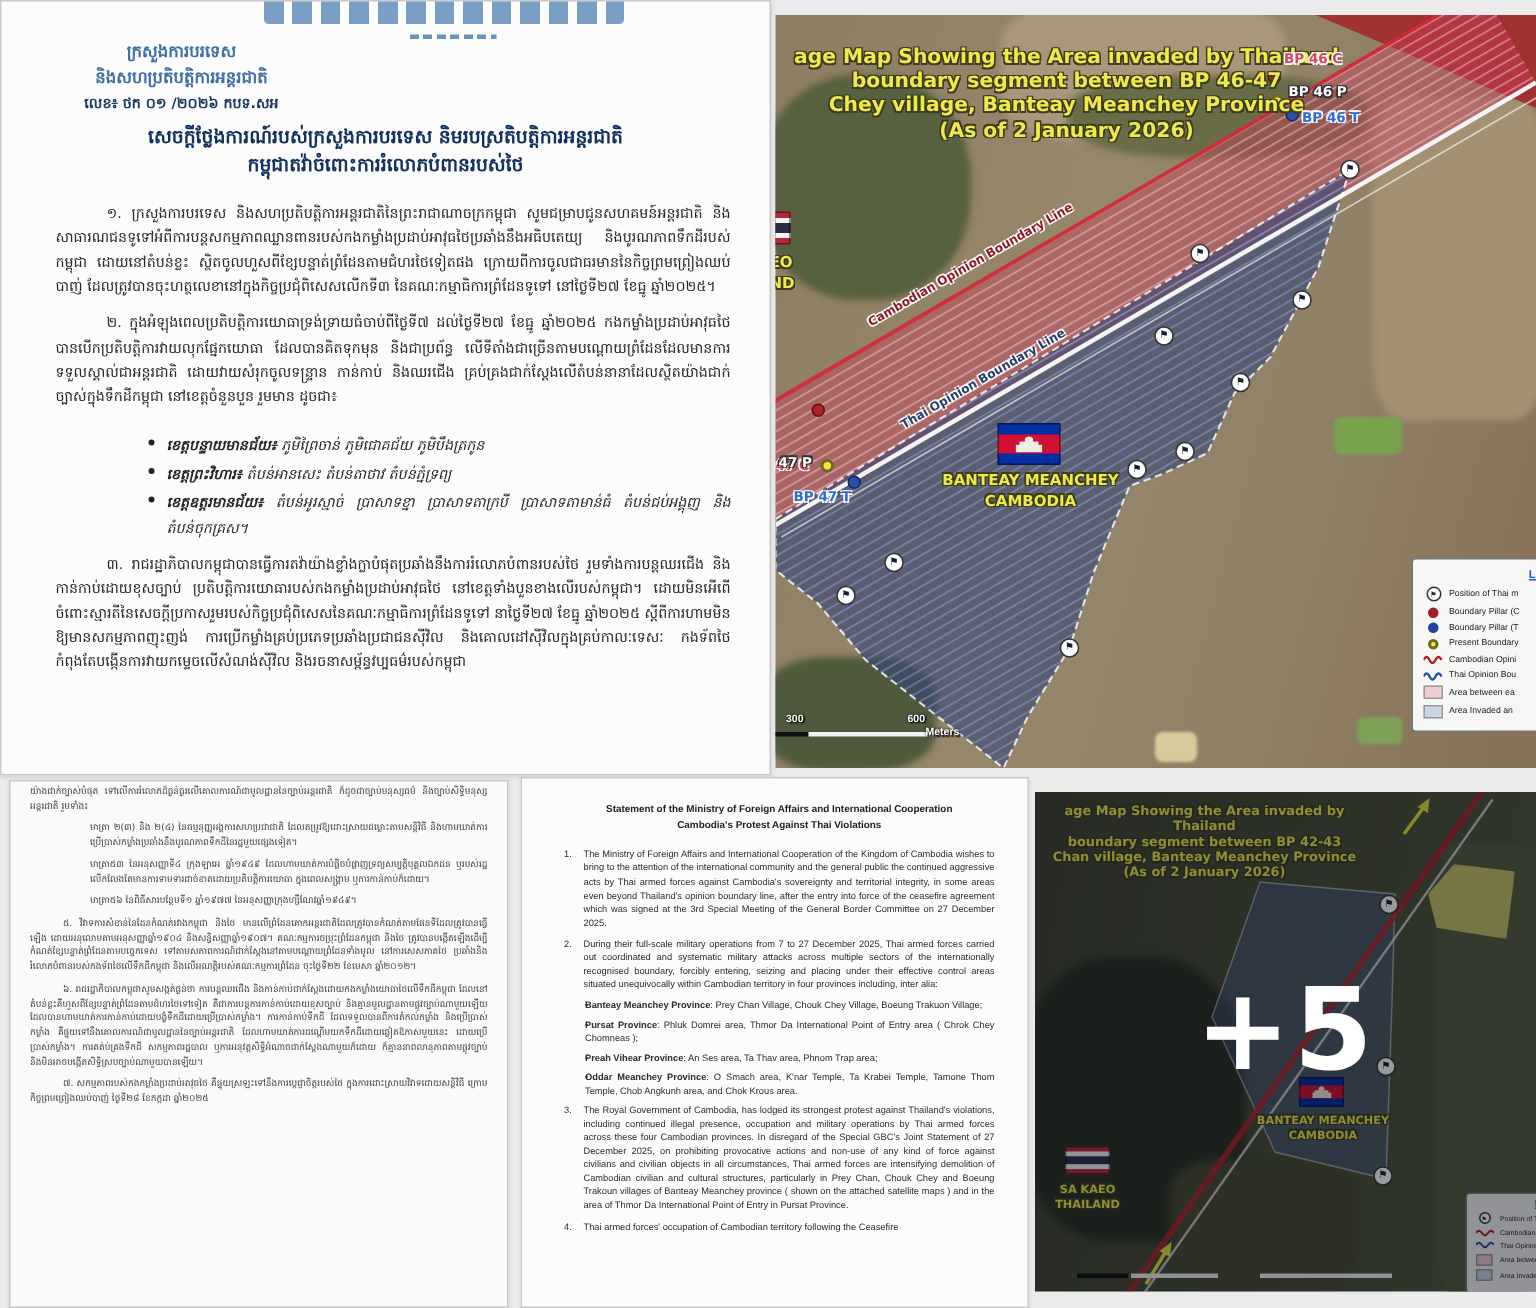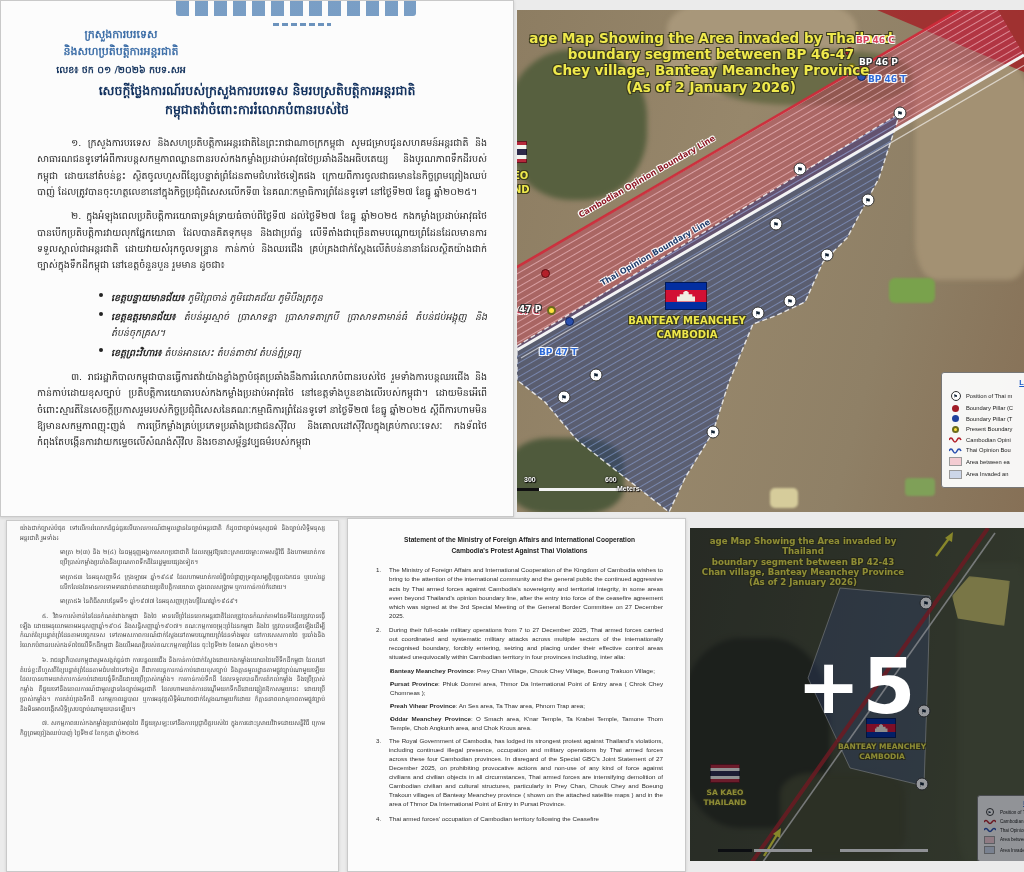--- a/index.html
+++ b/index.html
@@ -117,22 +117,22 @@
     </div>
     <div class="doc1-title">
       <div>សេចក្តីថ្លែងការណ៍របស់ក្រសួងការបរទេស និមរបស្រតិបត្តិការអន្តរជាតិ</div>
       <div>កម្ពុជាតវ៉ាចំពោះការរំលោភបំពានរបស់ថៃ</div>
     </div>
     <div class="doc1-body">
       <p>១. ក្រសួងការបរទេស និងសហប្រតិបត្តិការអន្តរជាតិនៃព្រះរាជាណាចក្រកម្ពុជា សូមជម្រាបជូនសហគមន៍អន្តរជាតិ និងសាធារណជនទូទៅអំពីការបន្តសកម្មភាពឈ្លានពានរបស់កងកម្លាំងប្រដាប់អាវុធថៃប្រឆាំងនឹងអធិបតេយ្យ និងបូរណភាពទឹកដីរបស់កម្ពុជា ដោយនៅតំបន់ខ្លះ ស្ថិតចូលហួសពីខ្សែបន្ទាត់ព្រំដែនតាមជំហរថៃទៀតផង ក្រោយពីការចូលជាធរមាននៃកិច្ចព្រមព្រៀងឈប់បាញ់ ដែលត្រូវបានចុះហត្ថលេខានៅក្នុងកិច្ចប្រជុំពិសេសលើកទី៣ នៃគណៈកម្មាធិការព្រំដែនទូទៅ នៅថ្ងៃទី២៧ ខែធ្នូ ឆ្នាំ២០២៥។</p>
       <p>២. ក្នុងអំឡុងពេលប្រតិបត្តិការយោធាទ្រង់ទ្រាយធំចាប់ពីថ្ងៃទី៧ ដល់ថ្ងៃទី២៧ ខែធ្នូ ឆ្នាំ២០២៥ កងកម្លាំងប្រដាប់អាវុធថៃបានបើកប្រតិបត្តិការវាយលុកផ្នែកយោធា ដែលបានគិតទុកមុន និងជាប្រព័ន្ធ លើទីតាំងជាច្រើនតាមបណ្តោយព្រំដែនដែលមានការទទួលស្គាល់ជាអន្តរជាតិ ដោយវាយសំរុកចូលទន្ទ្រាន កាន់កាប់ និងឈរជើង គ្រប់គ្រងជាក់ស្តែងលើតំបន់នានាដែលស្ថិតយ៉ាងជាក់ច្បាស់ក្នុងទឹកដីកម្ពុជា នៅខេត្តចំនួនបួន រួមមាន ដូចជា៖</p>
       <ul class="kh-list">
         <li><span class="bdot"></span><b>ខេត្តបន្ទាយមានជ័យ៖</b><span> ភូមិព្រៃចាន់ ភូមិជោគជ័យ ភូមិបឹងត្រកូន</span></li>
+        <li><span class="bdot"></span><b>ខេត្តព្រះវិហារ៖</b><span> តំបន់អានសេះ តំបន់តាថាវ តំបន់ភ្នំទ្រព្យ</span></li>
         <li><span class="bdot"></span><b>ខេត្តឧត្តរមានជ័យ៖</b><span> តំបន់អូរស្មាច់ ប្រាសាទខ្នា ប្រាសាទតាក្របី ប្រាសាទតាមាន់ធំ តំបន់ជប់អង្គុញ និងតំបន់ចុកគ្រស។</span></li>
-        <li><span class="bdot"></span><b>ខេត្តព្រះវិហារ៖</b><span> តំបន់អានសេះ តំបន់តាថាវ តំបន់ភ្នំទ្រព្យ</span></li>
       </ul>
       <p>៣. រាជរដ្ឋាភិបាលកម្ពុជាបានធ្វើការតវ៉ាយ៉ាងខ្លាំងក្លាបំផុតប្រឆាំងនឹងការរំលោភបំពានរបស់ថៃ រួមទាំងការបន្តឈរជើង និងកាន់កាប់ដោយខុសច្បាប់ ប្រតិបត្តិការយោធារបស់កងកម្លាំងប្រដាប់អាវុធថៃ នៅខេត្តទាំងបួនខាងលើរបស់កម្ពុជា។ ដោយមិនអើពើចំពោះស្មារតីនៃសេចក្តីប្រកាសរួមរបស់កិច្ចប្រជុំពិសេសនៃគណៈកម្មាធិការព្រំដែនទូទៅ នាថ្ងៃទី២៧ ខែធ្នូ ឆ្នាំ២០២៥ ស្តីពីការហាមមិនឱ្យមានសកម្មភាពញុះញង់ ការប្រើកម្លាំងគ្រប់ប្រភេទប្រឆាំងប្រជាជនស៊ីវិល និងគោលដៅស៊ីវិលក្នុងគ្រប់កាលៈទេសៈ កងទ័ពថៃកំពុងតែបង្កើនការវាយកម្ទេចលើសំណង់ស៊ីវិល និងរចនាសម្ព័ន្ធវប្បធម៌របស់កម្ពុជា</p>
     </div>
   </div>
 
   <div class="map" id="map1">
 
     <div class="patch" style="left:-10px;top:40px;width:140px;height:150px;background:#57603f;border-radius:45%;"></div>
     <div class="patch" style="left:150px;top:-10px;width:190px;height:95px;background:#a8977a;border-radius:30%;"></div>
     <div class="patch" style="left:195px;top:40px;width:200px;height:55px;background:#6a6b47;border-radius:40%;"></div>
@@ -177,21 +177,21 @@
     <span class="dot dot-y" style="left:330px;top:53px;"></span>
     <div class="mt bp bp-p" style="left:342px;top:47px;">BP 46 P</div>
     <span class="dot dot-b" style="left:340px;top:62px;"></span>
     <div class="mt bp bp-t outline-light" style="left:351px;top:64px;">BP 46 T</div>
 
     <div class="mt bp bp-c outline-light" style="left:0px;top:256px;margin-top:40px;">47 C</div>
     <span class="dot dot-r" style="left:24px;top:259px;"></span>
     <div class="mt bp bp-p" style="left:2px;top:294px;">47 P</div>
     <span class="dot dot-y" style="left:30px;top:296px;"></span>
     <span class="dot dot-b" style="left:48px;top:307px;"></span>
-    <div class="mt bp bp-t outline-light" style="left:22px;top:317px;margin-top:20px;">BP 47 T</div>
+    <div class="mt bp bp-t outline-light" style="left:12px;top:317px;">BP 47 T</div>
 
     <div class="flag flag-th" style="left:-6px;top:131px;width:16px;height:22px;"></div>
     <div class="mt outline-dark" style="left:-4px;top:160px;color:#efe94c;font-size:10px;">EO</div>
     <div class="mt outline-dark" style="left:-4px;top:174px;color:#efe94c;font-size:10px;">ND</div>
 
     <div class="flag flag-kh" style="left:148px;top:272px;width:42px;height:28px;">
         <span class="temple"></span>
       </div>
     <div class="mt outline-dark" style="left:108px;top:305px;width:124px;color:#efe94c;font-size:10px;text-align:center;">BANTEAY MEANCHEY</div>
     <div class="mt outline-dark" style="left:108px;top:319px;width:124px;color:#efe94c;font-size:10px;text-align:center;">CAMBODIA</div>

